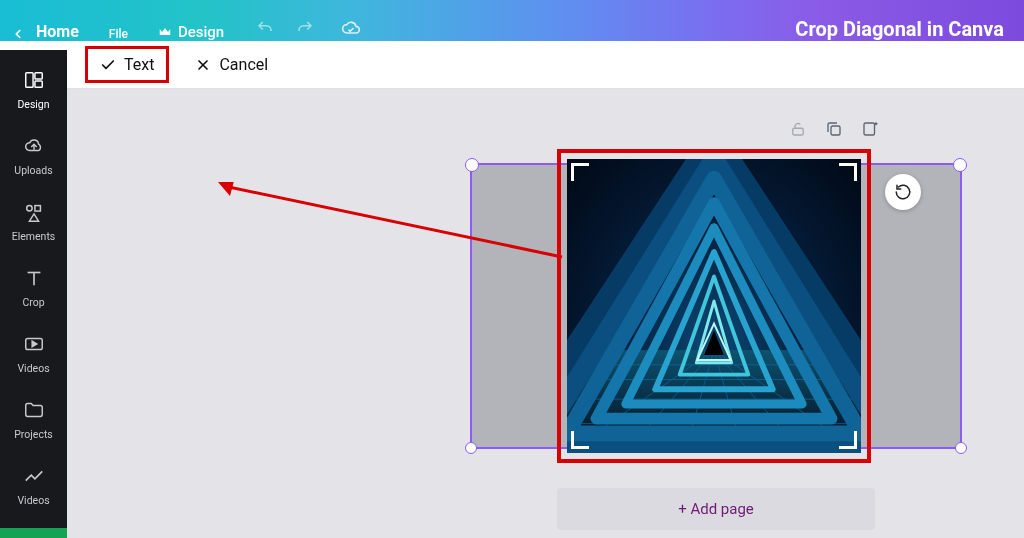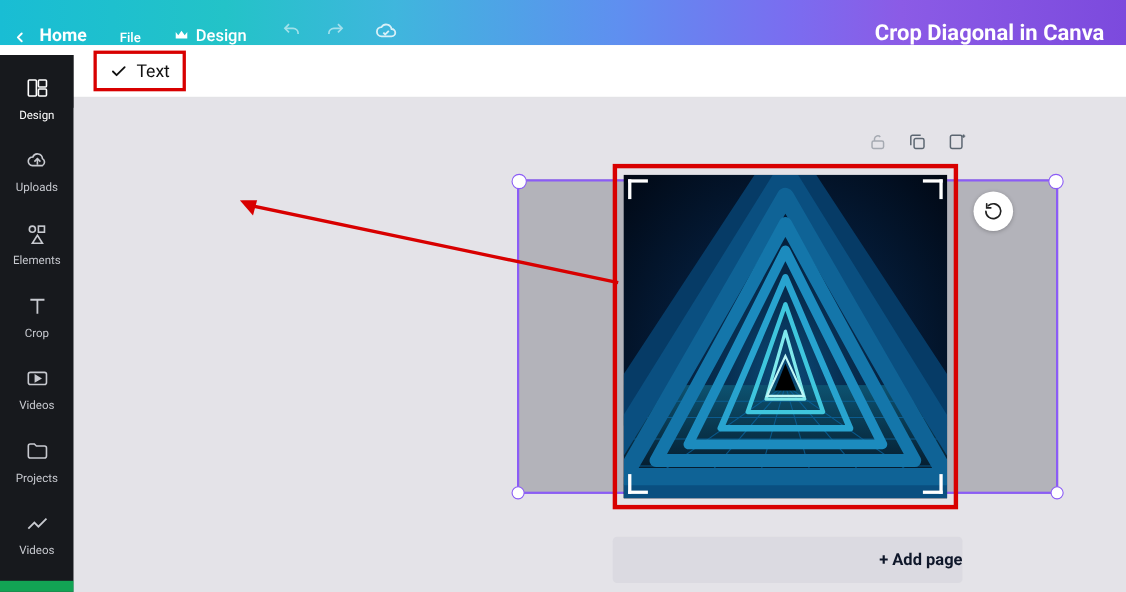--- a/index.html
+++ b/index.html
@@ -96,22 +96,22 @@
   .rotate-btn {
     position:absolute; left:818px; top:76px; width:36px;height:36px;border-radius:50%;
     background:#fff; box-shadow:0 1px 4px rgba(0,0,0,.25);
     display:flex;align-items:center;justify-content:center; color:#222;
   }
 
   
   .addpage {
     position:absolute; left:490px; top:390px; width:318px; height:42px;
     background:rgba(200,200,210,.3); border-radius:4px;
-    display:flex;align-items:center;justify-content:flex-end;
-    color:#0f172a; font-size:15px; font-weight:700;
+    display:flex;align-items:center;justify-content:center;
+    color:#701a75; font-size:15px; font-weight:400;
   }
 
   
   .arrow-svg { position:absolute; left:85px; top:84px; width:420px; height:90px; pointer-events:none; }
 </style>
 </head>
 <body>
 
 <div class="topbar">
   <div class="back">
@@ -150,20 +150,27 @@
 </div>
 
 <div class="secondbar">
   <div class="done-wrap">
     <div class="btn">
       <svg width="16" height="16" viewBox="0 0 24 24" fill="none" stroke="#111" stroke-width="2.5" stroke-linecap="round" stroke-linejoin="round">
           <polyline points="20 6 9 17 4 12"></polyline>
         </svg>
       <span>Text</span>
     </div>
+  </div>
+  <div class="btn">
+    <svg width="16" height="16" viewBox="0 0 24 24" fill="none" stroke="#111" stroke-width="2.5" stroke-linecap="round">
+        <line x1="18" y1="6" x2="6" y2="18"></line>
+        <line x1="6" y1="6" x2="18" y2="18"></line>
+      </svg>
+    <span>Cancel</span>
   </div>
 </div>
 
 <div class="sidebar">
   <div class="side-item active">
     <div class="ico">
       <svg width="22" height="22" viewBox="0 0 24 24" fill="none" stroke="#fff" stroke-width="1.6">
           <rect x="3" y="4" width="8" height="16" rx="1"></rect>
           <rect x="13" y="4" width="8" height="7" rx="1"></rect>
           <rect x="13" y="13" width="8" height="7" rx="1"></rect>

